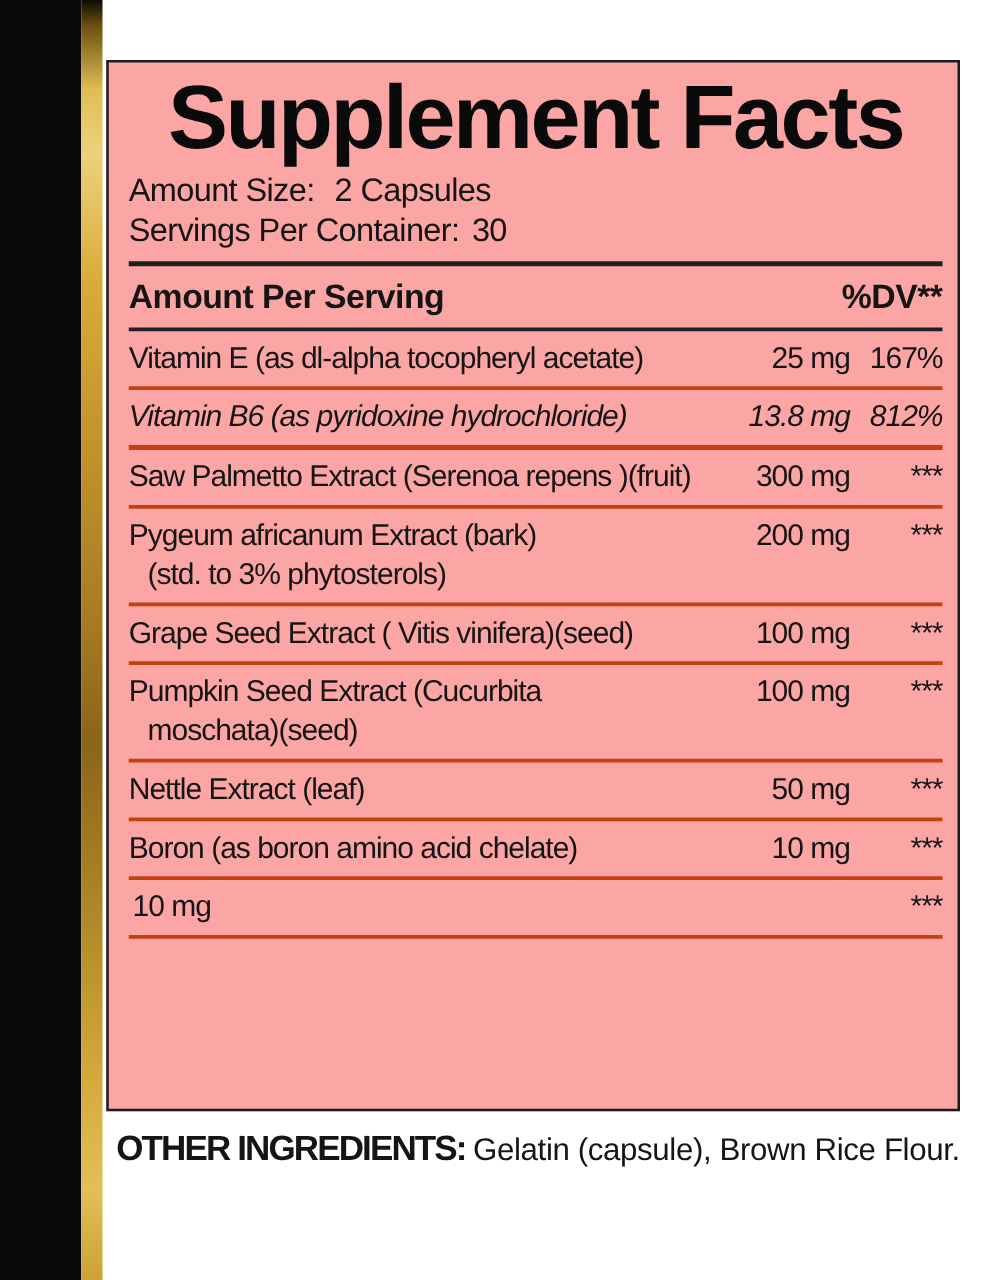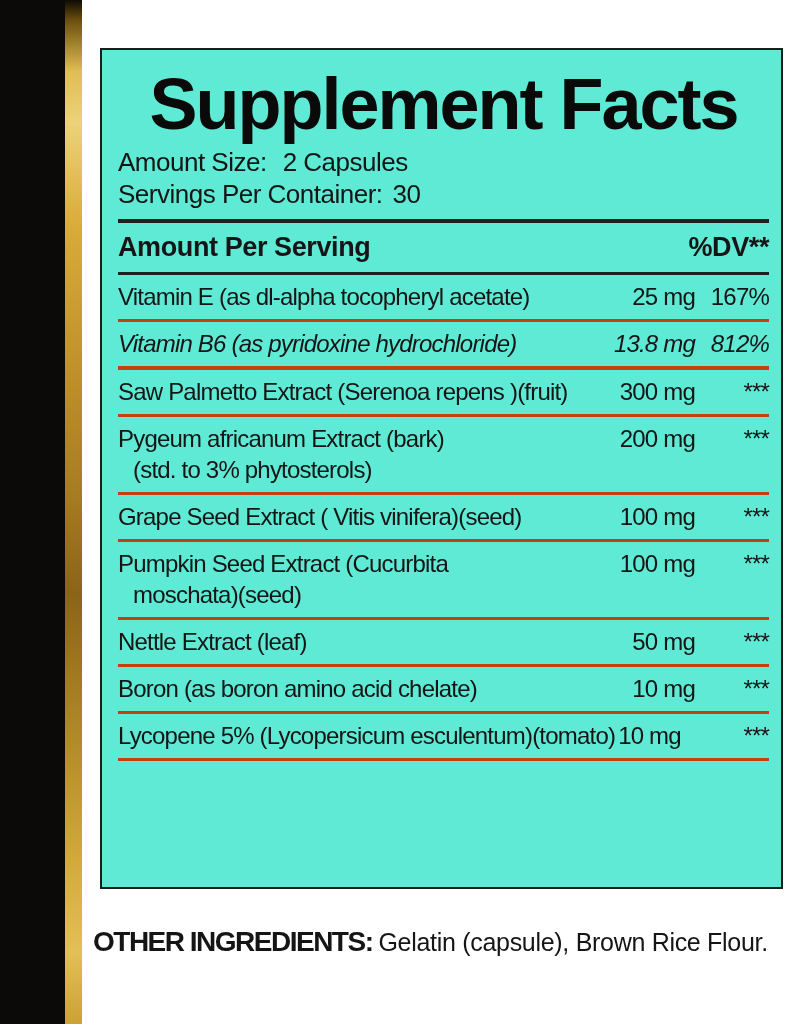--- a/index.html
+++ b/index.html
@@ -10,23 +10,23 @@
   }
   .black-bar{position:absolute;left:0;top:0;width:65px;height:1024px;background:#0b0a08;}
   .gold-stripe{
     position:absolute;left:65px;top:0;width:17px;height:1024px;
     background:linear-gradient(180deg,
       #0f0b04 0%, #6b500f 2%, #e0bd55 7%, #ecd27b 12%, #d9ab3a 22%,
       #c2922c 35%, #a87c22 48%, #8a641a 58%, #9c741f 64%, #b08a28 72%,
       #d3a93c 84%, #e3bf58 93%, #caa235 100%);
   }
   .facts-box{
-    position:absolute;left:100px;top:48px;width:683px;height:841px;
+    position:absolute;left:85px;top:48px;width:683px;height:841px;
     border:2.5px solid #1c1c1c;box-sizing:border-box;
-    padding:12px 12px 0 16px;background:#5eead4;
+    padding:2px 12px 0 16px;background:#fca5a5;
   }
   .title{
     font-size:72px;font-weight:bold;letter-spacing:-2px;line-height:84px;
     margin:0;color:#0a0a0a;white-space:nowrap;text-align:center;
   }
   .serv{font-size:26px;line-height:32px;letter-spacing:-0.5px;white-space:nowrap;}
   .serv .val{margin-left:16px;}
   .serv .val2{margin-left:10px;}
   .header-row{
     display:flex;align-items:baseline;
@@ -49,22 +49,22 @@
   .row .dv{min-width:74px;text-align:right;white-space:nowrap;}
   .row.inline .name{flex:0 0 auto;padding-right:0;white-space:nowrap;}
   .row.inline .amt{min-width:0;margin-left:3px;}
   .row.inline .dv{flex:1;}
   .footnote{
     padding:10px 2px 0 0;
     font-size:22.5px;line-height:30px;letter-spacing:-0.5px;
   }
   .footnote p{margin:0;}
   .other-ing{
-    position:absolute;left:93px;top:925px;width:695px;
-    font-size:25px;line-height:34px;letter-spacing:-0.3px;white-space:nowrap;
+    position:absolute;left:93px;top:897px;width:695px;
+    font-size:25px;line-height:44px;letter-spacing:-0.3px;white-space:nowrap;
   }
   .other-ing .oi-label{
     font-weight:bold;font-size:28px;letter-spacing:-1.5px;
   }
   .other-ing .oi-value{margin-left:6px;}
 </style>
 </head>
 <body>
 
 <div class="black-bar"></div>
@@ -138,23 +138,20 @@
         <div class="dv">***</div>
       </div>
       <div class="row">
         <div class="name">
           <div>Boron (as boron amino acid chelate)</div>
         </div>
         <div class="amt">10 mg</div>
         <div class="dv">***</div>
       </div>
       <div class="row inline">
-        <div class="name">
-          <div>Lycopene 5% (Lycopersicum esculentum)(tomato)</div>
-        </div>
         <div class="amt">10 mg</div>
         <div class="dv">***</div>
       </div>
     </div>
 
 </div>
 
 <div class="other-ing">
   <span class="oi-label">OTHER INGREDIENTS:</span><span class="oi-value">Gelatin (capsule), Brown Rice Flour.</span>
 </div>

